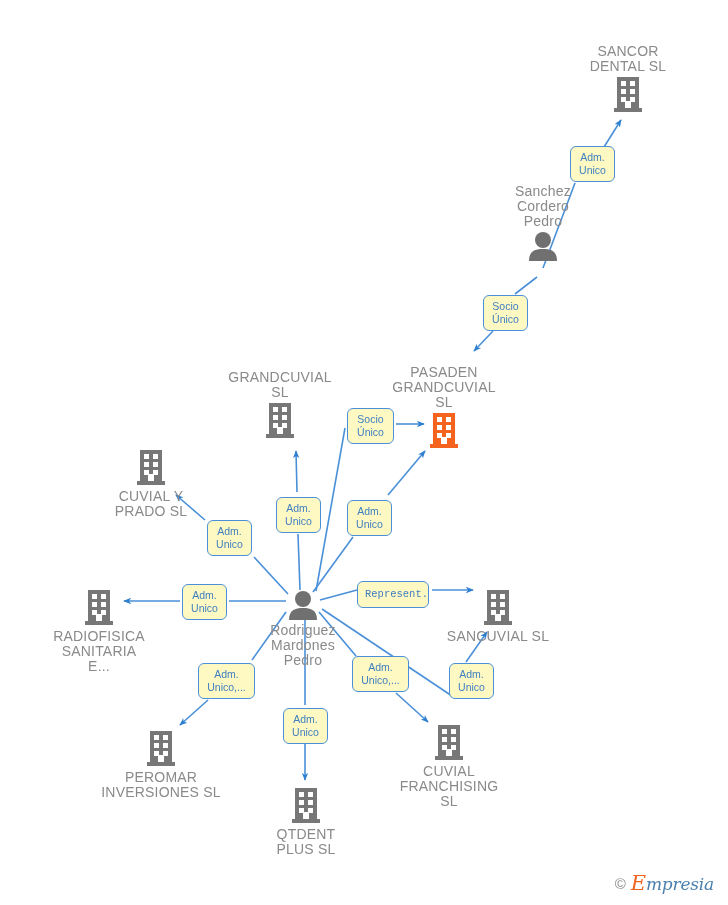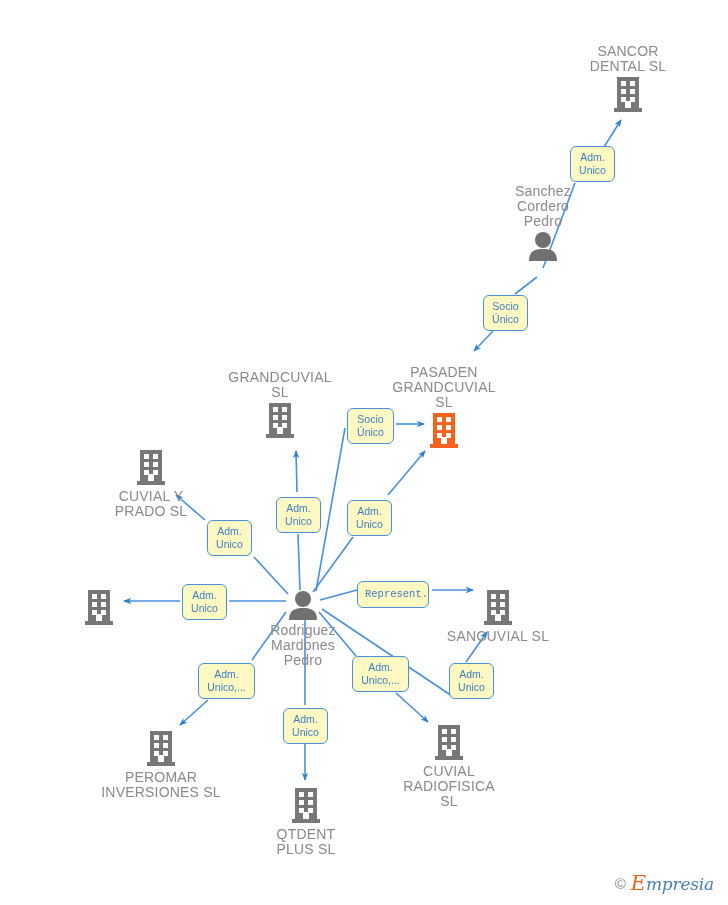--- a/index.html
+++ b/index.html
@@ -227,20 +227,23 @@
       <rect x="4" y="1" width="22" height="31" fill="#777777"></rect>
       <rect x="1" y="32" width="28" height="4" fill="#777777"></rect>
       <rect x="8" y="5" width="5" height="5" fill="#ffffff"></rect>
       <rect x="17" y="5" width="5" height="5" fill="#ffffff"></rect>
       <rect x="8" y="13" width="5" height="5" fill="#ffffff"></rect>
       <rect x="17" y="13" width="5" height="5" fill="#ffffff"></rect>
       <rect x="8" y="21" width="5" height="5" fill="#ffffff"></rect>
       <rect x="17" y="21" width="5" height="5" fill="#ffffff"></rect>
       <rect x="12" y="25" width="6" height="7" fill="#ffffff"></rect>
     </svg>
+    <span class="caption">RADIOFISICA
+SANITARIA
+E...</span>
   </div>
 
   <div class="node label-bottom" style="left:303px; top:590px;">
     <svg class="glyph person" viewBox="0 0 34 30">
       <circle cx="17" cy="9" r="8" fill="#707070"></circle>
       <path d="M 3 30 C 3 20 9 18 17 18 C 25 18 31 20 31 30 Z" fill="#707070"></path>
     </svg>
     <span class="caption">Rodriguez
 Mardones
 Pedro</span>
@@ -283,21 +286,21 @@
       <rect x="1" y="32" width="28" height="4" fill="#777777"></rect>
       <rect x="8" y="5" width="5" height="5" fill="#ffffff"></rect>
       <rect x="17" y="5" width="5" height="5" fill="#ffffff"></rect>
       <rect x="8" y="13" width="5" height="5" fill="#ffffff"></rect>
       <rect x="17" y="13" width="5" height="5" fill="#ffffff"></rect>
       <rect x="8" y="21" width="5" height="5" fill="#ffffff"></rect>
       <rect x="17" y="21" width="5" height="5" fill="#ffffff"></rect>
       <rect x="12" y="25" width="6" height="7" fill="#ffffff"></rect>
     </svg>
     <span class="caption">CUVIAL
-RADIOFISICA
+FRANCHISING
 SL</span>
   </div>
 
   <div class="node label-bottom" style="left:306px; top:787px;">
     <svg class="glyph bldg" viewBox="0 0 30 37">
       <rect x="4" y="1" width="22" height="31" fill="#777777"></rect>
       <rect x="1" y="32" width="28" height="4" fill="#777777"></rect>
       <rect x="8" y="5" width="5" height="5" fill="#ffffff"></rect>
       <rect x="17" y="5" width="5" height="5" fill="#ffffff"></rect>
       <rect x="8" y="13" width="5" height="5" fill="#ffffff"></rect>

